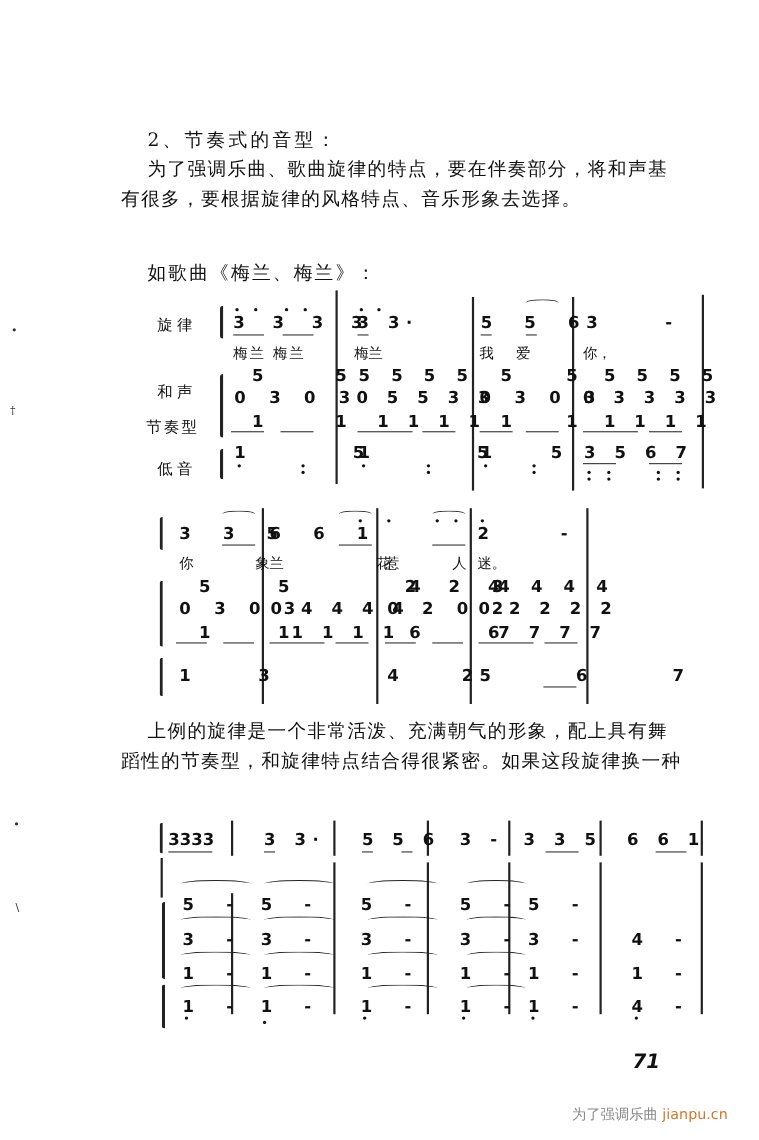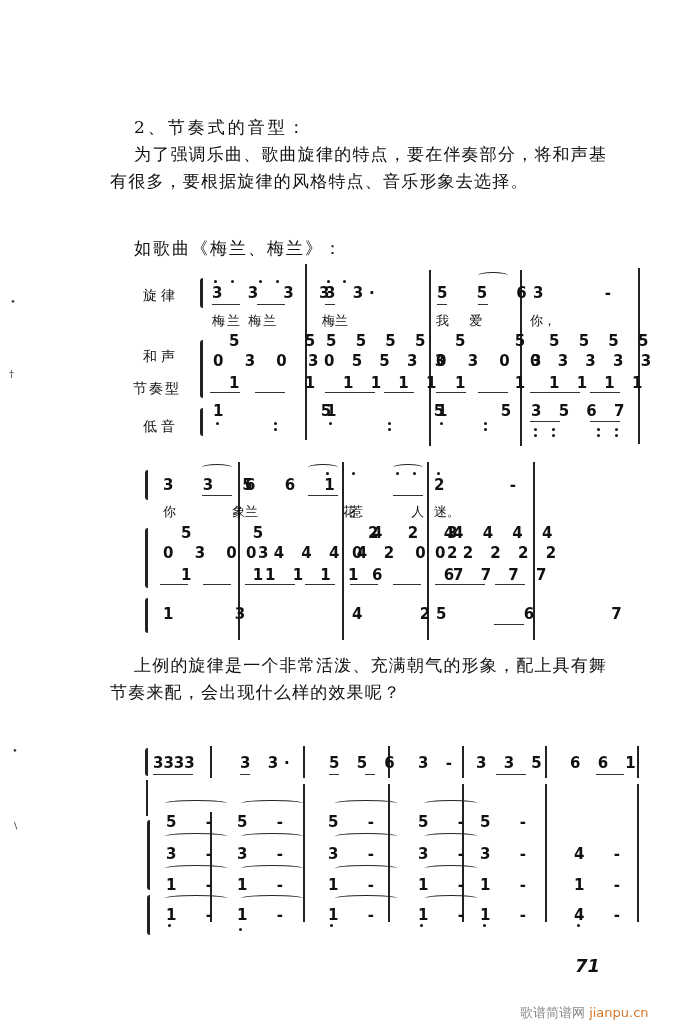--- a/index.html
+++ b/index.html
@@ -177,21 +177,21 @@
     <div class="ul" style="left:495px;top:584px;width:30px;"></div>
 
   <div class="n" style="left:163px;top:605px;letter-spacing:28px;">1  3</div>
   <div class="n" style="left:352px;top:605px;letter-spacing:26px;">4  2</div>
   <div class="n" style="left:436px;top:605px;letter-spacing:36px;">5  6 7</div>
   <div class="ul" style="left:494px;top:624px;width:30px;"></div>
 </div>
 
 <div class="abs para" style="top:652px;">
   <div class="ind">上例的旋律是一个非常活泼、充满朝气的形象，配上具有舞</div>
-  <div>节奏来配，会出现什么样的效果呢？</div>
+  <div>蹈性的节奏型，和旋律特点结合得很紧密。如果这段旋律换一种</div>
 </div>
 
 <div class="abs" style="left:0;top:0;width:676px;height:950px;">
   <div class="brace" style="left:145px;top:748px;height:28px;"></div>
   <div class="abs" style="left:146px;top:780px;width:2px;height:36px;background:#222;"></div>
   <div class="brace" style="left:147px;top:820px;height:70px;"></div>
   <div class="brace" style="left:147px;top:895px;height:40px;"></div>
 
   <div class="bar" style="left:210px;top:746px;height:32px;"></div>
   <div class="bar" style="left:303px;top:746px;height:32px;"></div>
@@ -266,15 +266,15 @@
   <div class="dot" style="left:168px;top:924px;"></div>
     <div class="dot" style="left:239px;top:928px;"></div>
   <div class="dot" style="left:330px;top:924px;"></div>
     <div class="dot" style="left:420px;top:924px;"></div>
   <div class="dot" style="left:483px;top:924px;"></div>
     <div class="dot" style="left:577px;top:924px;"></div>
 </div>
 
 <div class="abs pagenum">71</div>
 <div class="abs wm">
-  <span>歌谱简谱网</span>
+  <span>为了强调乐曲</span>
   <span class="url">jianpu.cn</span>
 </div>
 
 </body></html>

